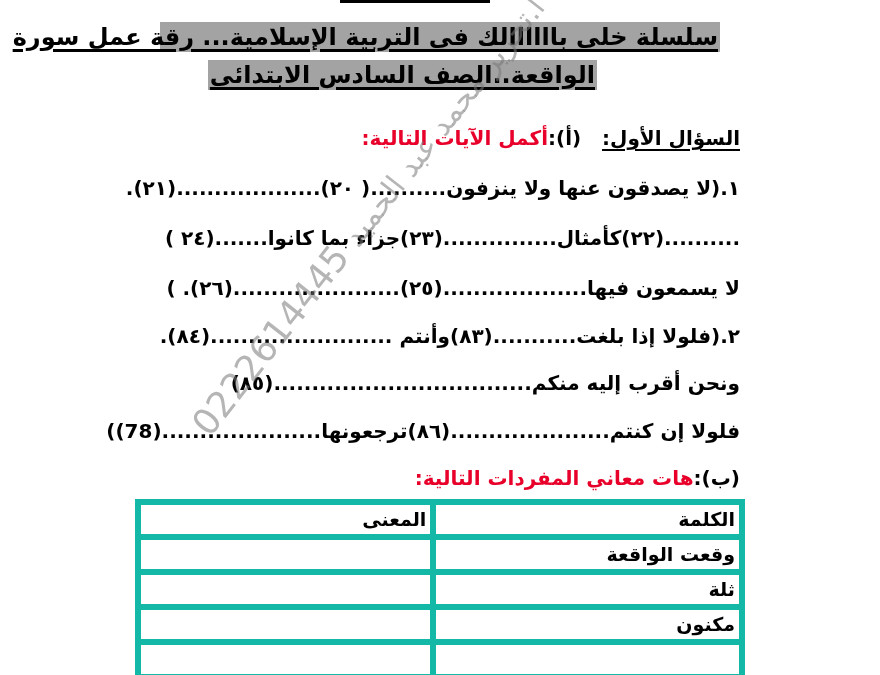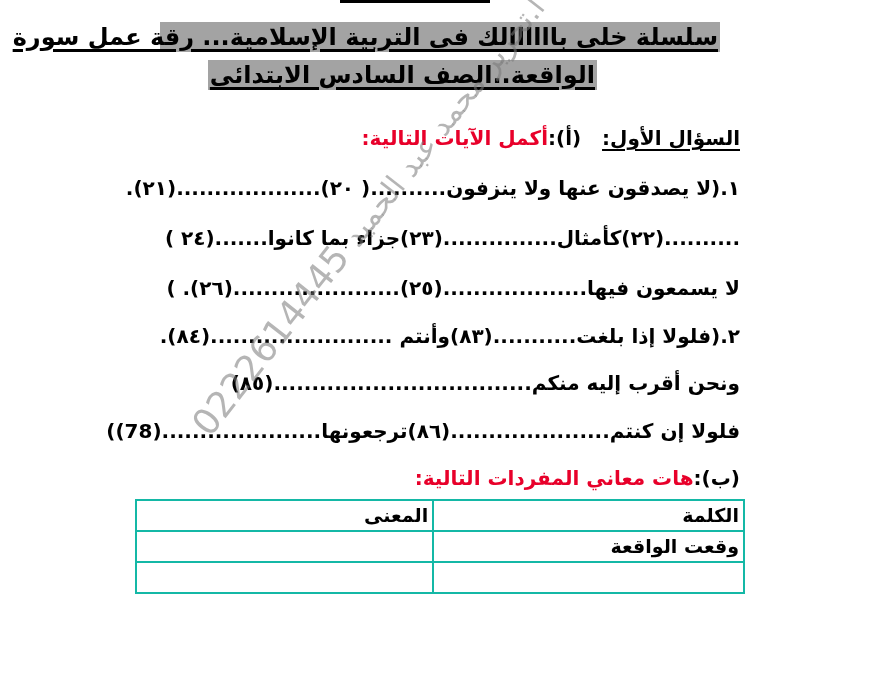--- a/index.html
+++ b/index.html
@@ -64,21 +64,21 @@
 
     table.vocab {
       position: absolute;
       left: 135px;
       top: 499px;
       width: 610px;
       border-collapse: collapse;
       direction: rtl;
     }
     table.vocab td {
-      border: 2px solid #14b8a6;
+      border: 6px solid #14b8a6;
       height: 29px;
       padding: 0 4px;
       font-weight: bold;
       font-size: 19px;
       line-height: 29px;
       text-align: right;
       vertical-align: middle;
     }
     table.vocab td.word-col { width: 298px; padding-left: 16px; }
     table.vocab td.meaning-col { width: 296px; }
@@ -128,20 +128,28 @@
   <tbody>
       <tr>
     <td class="word-col">الكلمة</td>
     <td class="meaning-col">المعنى</td>
   </tr>
   <tr>
     <td>وقعت الواقعة</td>
     <td></td>
   </tr>
   <tr>
+    <td>ثلة</td>
+    <td></td>
+  </tr>
+  <tr>
+    <td>مكنون</td>
+    <td></td>
+  </tr>
+  <tr>
     <td></td>
     <td></td>
   </tr>
 </tbody>
   </table>
 
 <div class="watermark">
   <span>0222614445</span>
   <span class="wm-arabic">أ.تحرير محمد عبد الحميد</span>
 </div>

